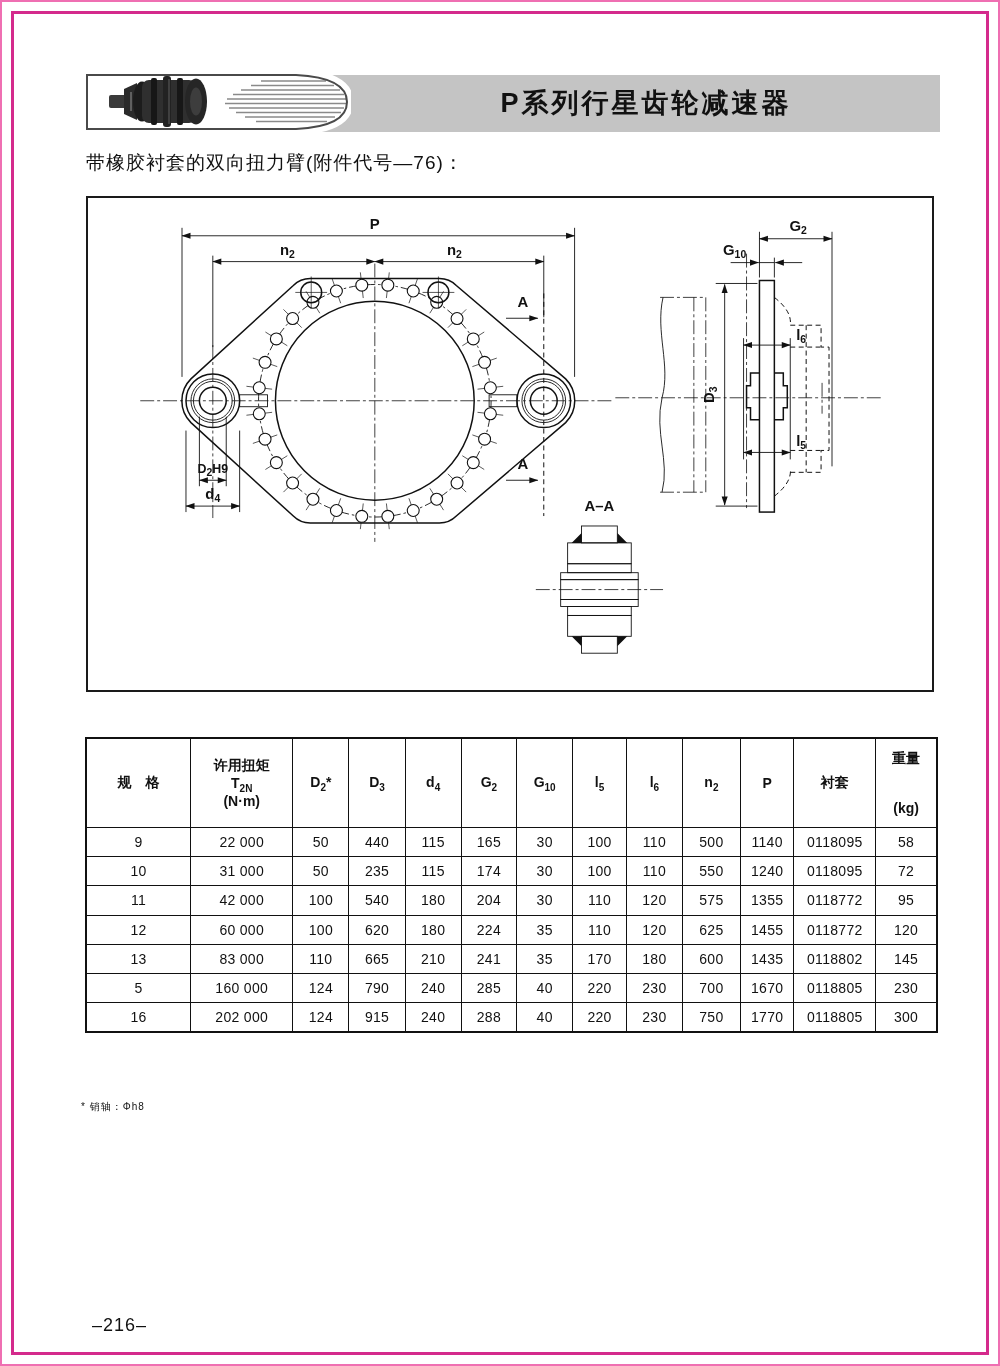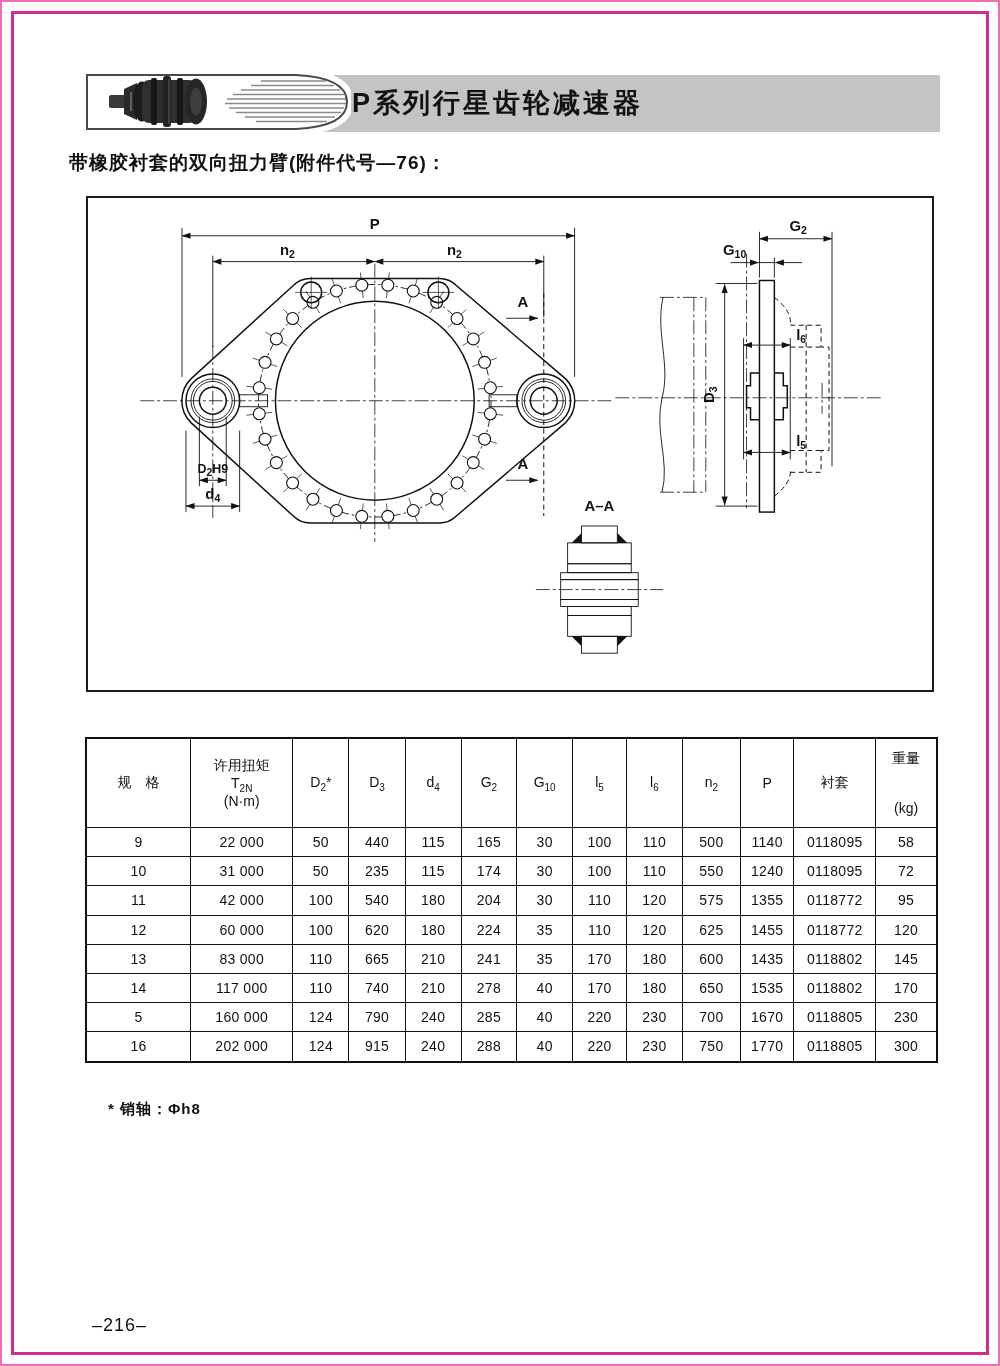--- a/index.html
+++ b/index.html
@@ -6,25 +6,25 @@
     --pink:#d42a8c; --pink-light:#ef6fb2; --bar-gray:#c4c4c4; --ink:#111;
   }
   html,body{margin:0;padding:0}
   body{width:1000px;height:1366px;position:relative;background:#fff;
        font-family:"Liberation Sans",sans-serif;color:var(--ink);overflow:hidden}
   .abs{position:absolute}
   #frame-outer{left:0;top:0;width:996px;height:1362px;border:2px solid var(--pink-light);pointer-events:none}
   #frame-inner{left:11px;top:11px;width:972px;height:1338px;border:3px solid var(--pink);pointer-events:none}
 
   #title-bar{left:300px;top:75px;width:640px;height:57px;background:var(--bar-gray)}
-  #title-bar .t{display:block;text-align:left;line-height:57px;font-size:27px;font-weight:700;
+  #title-bar .t{display:block;text-align:center;line-height:57px;font-size:27px;font-weight:700;
                 letter-spacing:3px;padding-left:52px}
   #logo{left:83px;top:70px}
 
-  #subtitle{left:69px;top:150px;font-size:19px;font-weight:700;letter-spacing:1px}
+  #subtitle{left:86px;top:150px;font-size:19px;font-weight:400;letter-spacing:1px}
 
   #drawing-box{left:86px;top:196px;width:844px;height:492px;border:2px solid #1a1a1a;background:#fff}
   #drawing-box svg{display:block}
 
   
   .s  {stroke:#111;fill:none;stroke-width:1.5}
   .sth{stroke:#111;fill:none;stroke-width:.9}
   .dim{stroke:#111;fill:none;stroke-width:.9}
   .cl {stroke:#111;fill:none;stroke-width:.8;stroke-dasharray:14 3 3 3}
   .dsh{stroke:#111;fill:none;stroke-width:1;stroke-dasharray:5 3.5}
@@ -32,26 +32,26 @@
   .hole{fill:#fff;stroke:#111;stroke-width:1.1}
   svg text{fill:#111;font-weight:700;font-size:15px;font-family:"Liberation Sans",sans-serif}
   svg text.small{font-size:12.5px}
   tspan.sub{font-size:10.5px}
 
   #spec-table{left:85px;top:737px;width:853px}
   table{border-collapse:collapse;table-layout:fixed;width:853px;background:#fff}
   th,td{border:1.3px solid #111;text-align:center;vertical-align:middle;
         font-size:14px;padding:0;overflow:hidden}
   table{border:2.5px solid #111}
-  thead th{height:88px;font-weight:400}
+  thead th{height:88px;font-weight:700}
   tbody td{height:28.2px;font-weight:400;letter-spacing:.3px}
   th .gap{margin-top:32px}
   sub{font-size:10px}
 
-  #footnote{left:108px;top:1100px;font-size:15px;font-weight:700;letter-spacing:1px}
+  #footnote{left:81px;top:1100px;font-size:10px;font-weight:400;letter-spacing:1px}
   #page-number{left:92px;top:1315px;font-size:18px;letter-spacing:1px}
 </style>
 </head>
 <body>
 
 <div class="abs" id="frame-outer"></div>
 <div class="abs" id="frame-inner"></div>
 
 <div class="abs" id="title-bar">
   <span class="t">P系列行星齿轮减速器</span>
@@ -426,35 +426,20 @@
           <td>241</td>
           <td>35</td>
           <td>170</td>
           <td>180</td>
           <td>600</td>
           <td>1435</td>
           <td>0118802</td>
           <td>145</td>
         </tr>
         <tr>
-          <td>14</td>
-          <td>117 000</td>
-          <td>110</td>
-          <td>740</td>
-          <td>210</td>
-          <td>278</td>
-          <td>40</td>
-          <td>170</td>
-          <td>180</td>
-          <td>650</td>
-          <td>1535</td>
-          <td>0118802</td>
-          <td>170</td>
-        </tr>
-        <tr>
           <td>5</td>
           <td>160 000</td>
           <td>124</td>
           <td>790</td>
           <td>240</td>
           <td>285</td>
           <td>40</td>
           <td>220</td>
           <td>230</td>
           <td>700</td>

